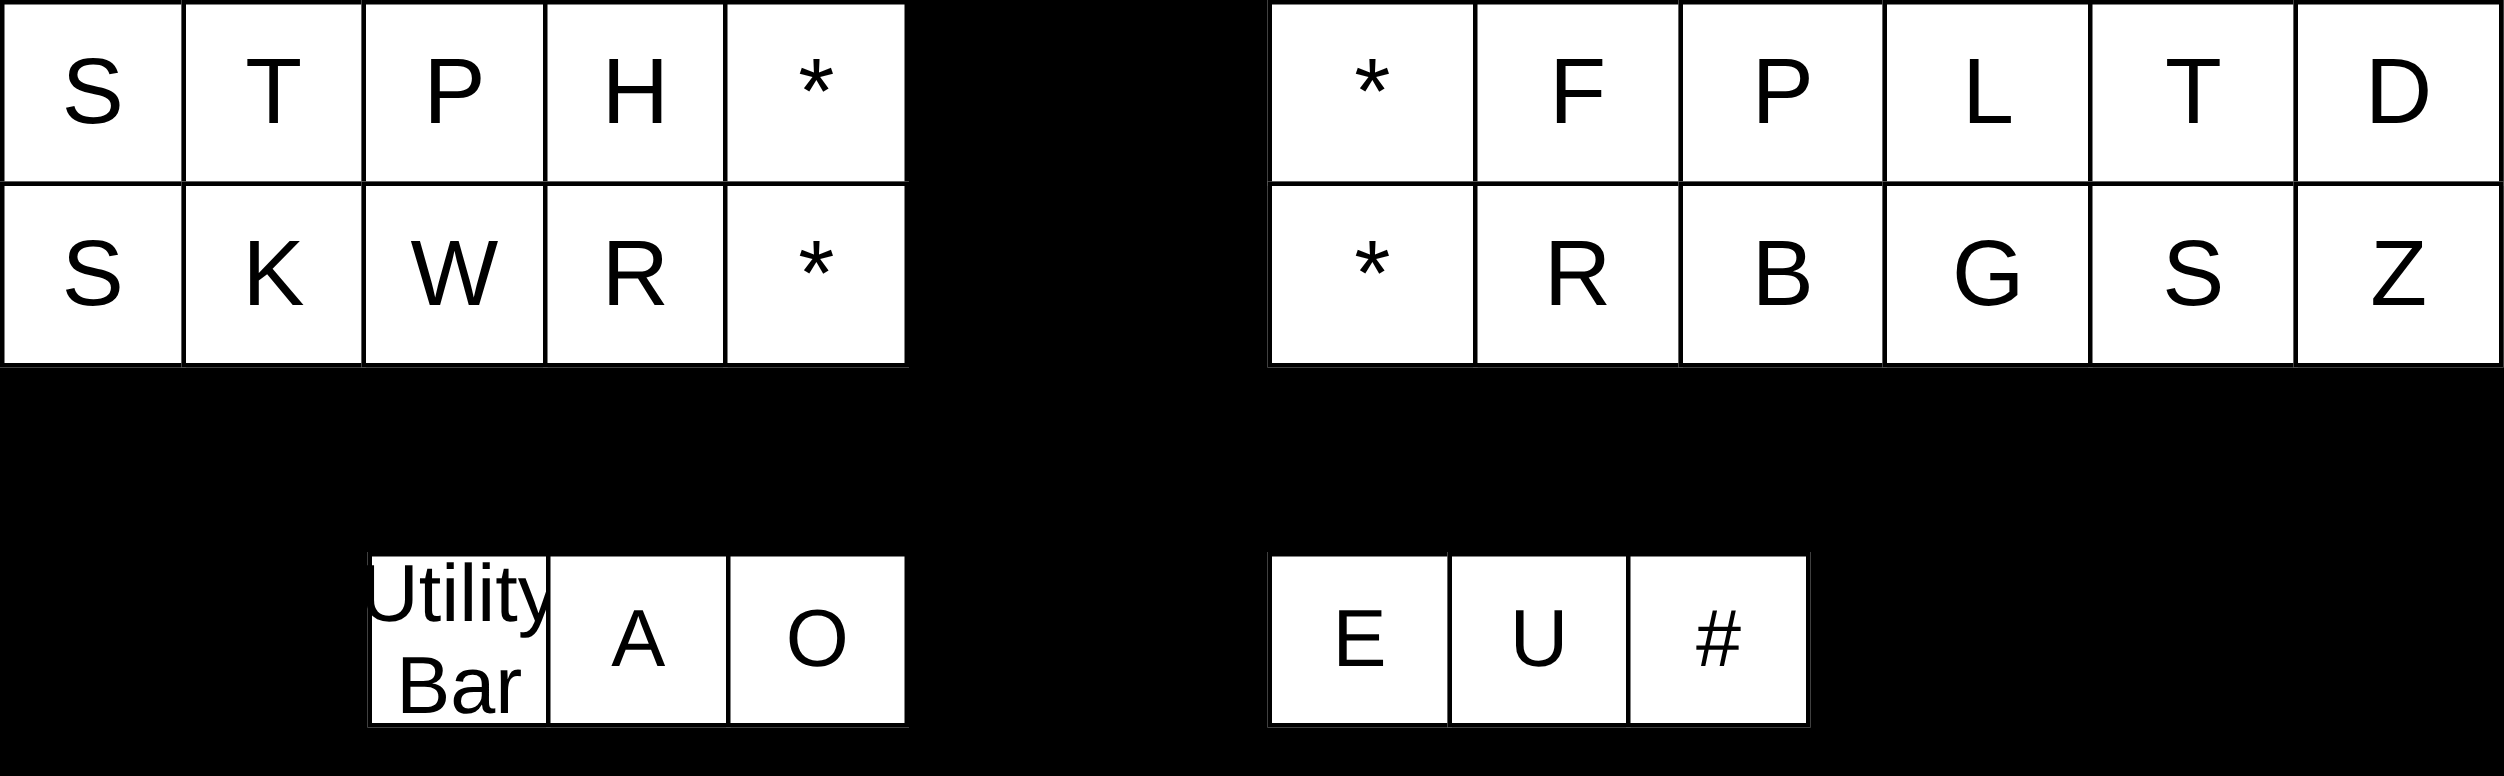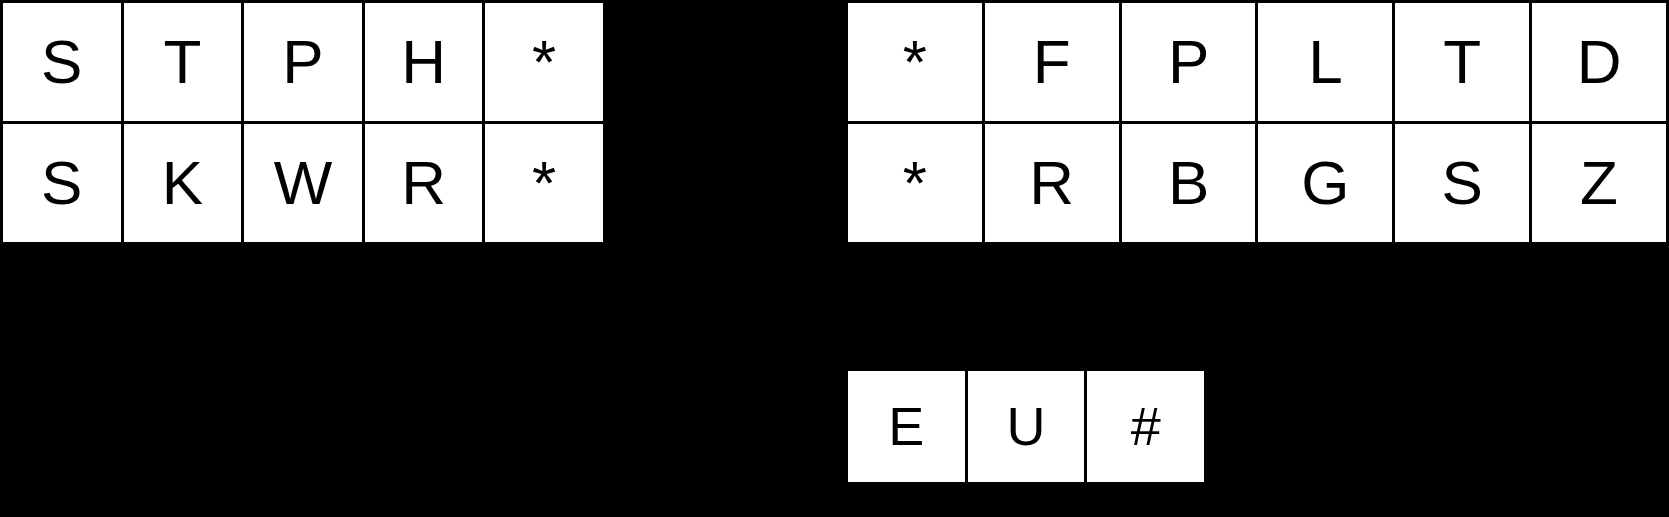--- a/index.html
+++ b/index.html
@@ -130,20 +130,28 @@
       <div class="key-row">
         <div class="key">*</div>
         <div class="key">R</div>
         <div class="key">B</div>
         <div class="key">G</div>
         <div class="key">S</div>
         <div class="key">Z</div>
       </div>
     </div>
 
+  <div class="key-block" id="block-bottom-left">
+      <div class="key-row">
+        <div class="key key-label">Utility
+Bar</div>
+        <div class="key">A</div>
+        <div class="key">O</div>
+      </div>
+    </div>
 
   <div class="key-block" id="block-bottom-right">
       <div class="key-row">
         <div class="key">E</div>
         <div class="key">U</div>
         <div class="key">#</div>
       </div>
     </div>
 
 </div>

